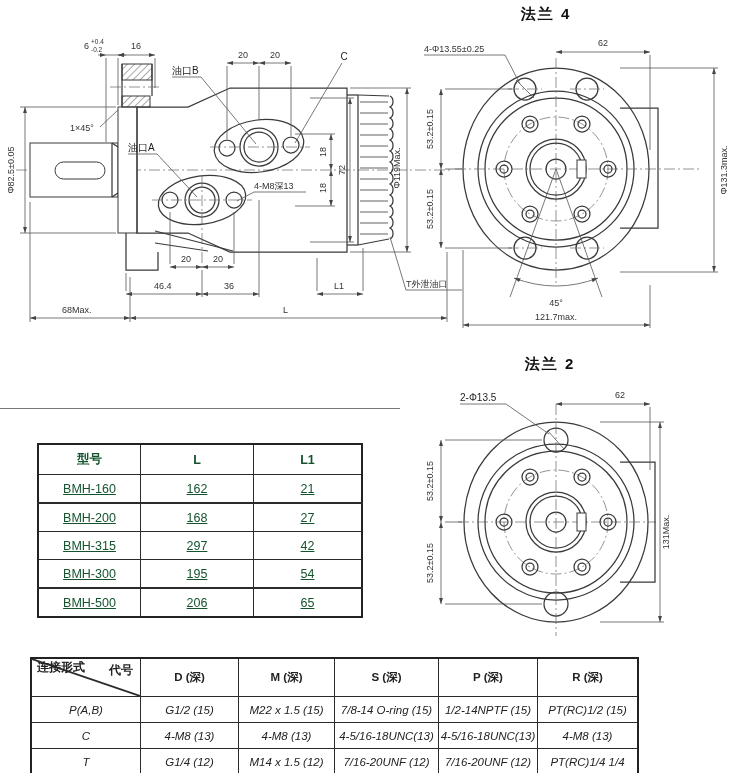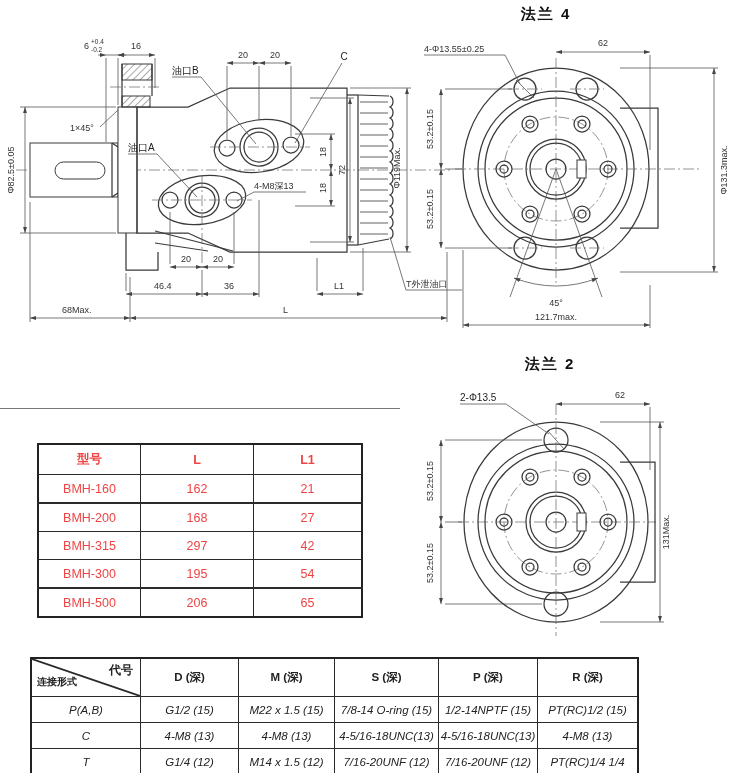--- a/index.html
+++ b/index.html
@@ -10,37 +10,37 @@
   .t6{font-size:6.5px;fill:#333;}
   .t10c{font-size:10px;fill:#1d1d1d;}
   .ttl{font-size:15px;font-weight:bold;fill:#101010;letter-spacing:2px;}
   .ol{stroke:#3a3a3a;stroke-width:1.25;fill:none;}
   .ol2{stroke:#3a3a3a;stroke-width:1;fill:#fff;}
   .th{stroke:#555;stroke-width:0.8;fill:none;}
   .cl{stroke:#666;stroke-width:0.7;fill:none;stroke-dasharray:11 3 2 3;}
   table{border-collapse:collapse;position:absolute;background:#fff;}
   #model-table{left:37px;top:443px;}
   #model-table th,#model-table td{border:1.6px solid #2b2b2b;text-align:center;
-      font-size:12.5px;color:#ef4444;padding:0;}
+      font-size:12.5px;color:#14532d;padding:0;}
   #model-table th{height:29px;font-weight:bold;}
-  #model-table td{height:27px;font-weight:normal;}
+  #model-table td{height:27px;font-weight:normal;text-decoration:underline;}
   #model-table .c1{width:101px;} #model-table .c2{width:112px;} #model-table .c3{width:107px;}
   #model-table tr.thick td{border-bottom-width:2.6px;}
   #model-table{border:2.2px solid #222;}
   #port-table{left:30px;top:657px;border:2.2px solid #222;}
   #port-table th,#port-table td{border:1.5px solid #2b2b2b;text-align:center;
       font-size:11.5px;color:#222;padding:0;}
   #port-table th{height:37px;font-weight:bold;}
   #port-table td{height:25px;font-style:italic;}
   #port-table .p1{width:108px;} #port-table .p2{width:97px;text-align:center;} #port-table .p3{width:95px;}
   #port-table .p4{width:103px;} #port-table .p5{width:98px;} #port-table .p6{width:99px;}
   th.diag{position:relative;}
   th.diag svg{position:absolute;left:0;top:0;width:100%;height:100%;}
   th.diag .ct{position:absolute;top:3px;right:7px;font-size:12px;}
-  th.diag .cb{position:absolute;bottom:7px;left:5px;font-size:10px;font-family:Liberation Mono, monospace;}
+  th.diag .cb{position:absolute;bottom:20px;left:5px;font-size:12px;font-family:Liberation Mono, monospace;}
   .divider{position:absolute;left:0;top:408px;width:400px;height:0;border-top:1.2px solid #777;}
 </style>
 </head>
 <body>
 
 <div id="page">
 
 <svg width="735" height="655" viewBox="0 0 735 655" style="position:absolute;left:0;top:0;">
   <defs>
     <marker id="arr" orient="auto-start-reverse" markerWidth="9" markerHeight="7" refX="8" refY="3.5">

